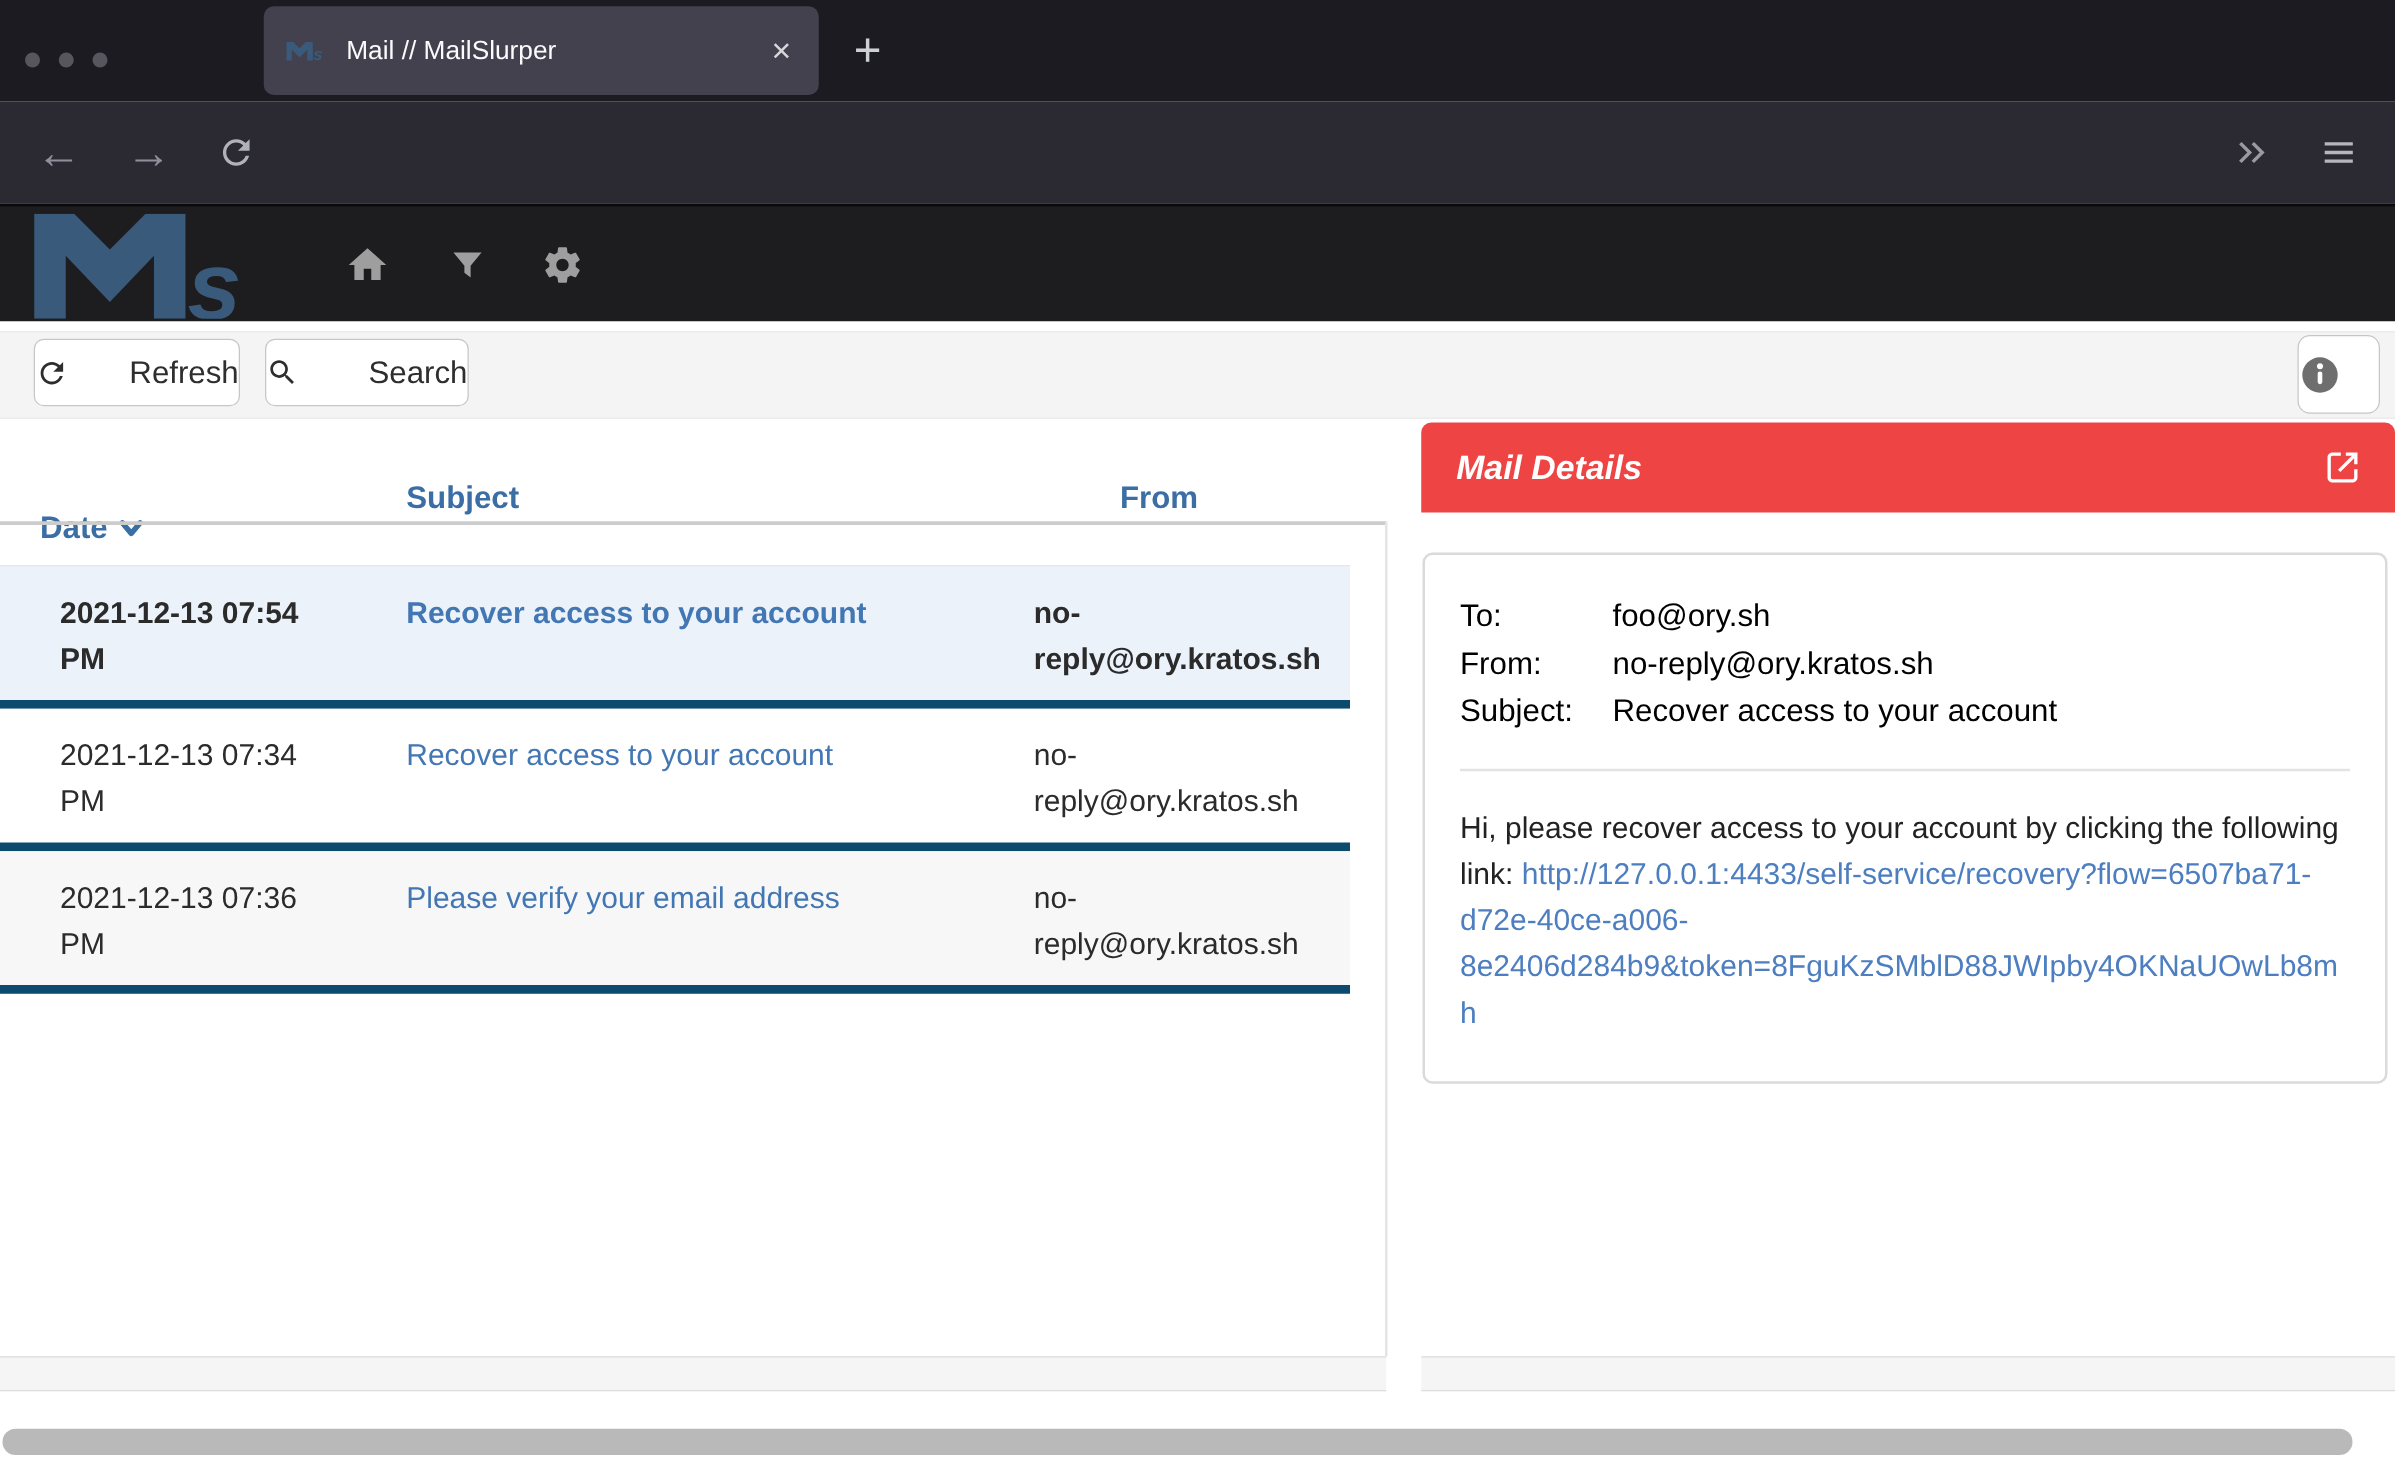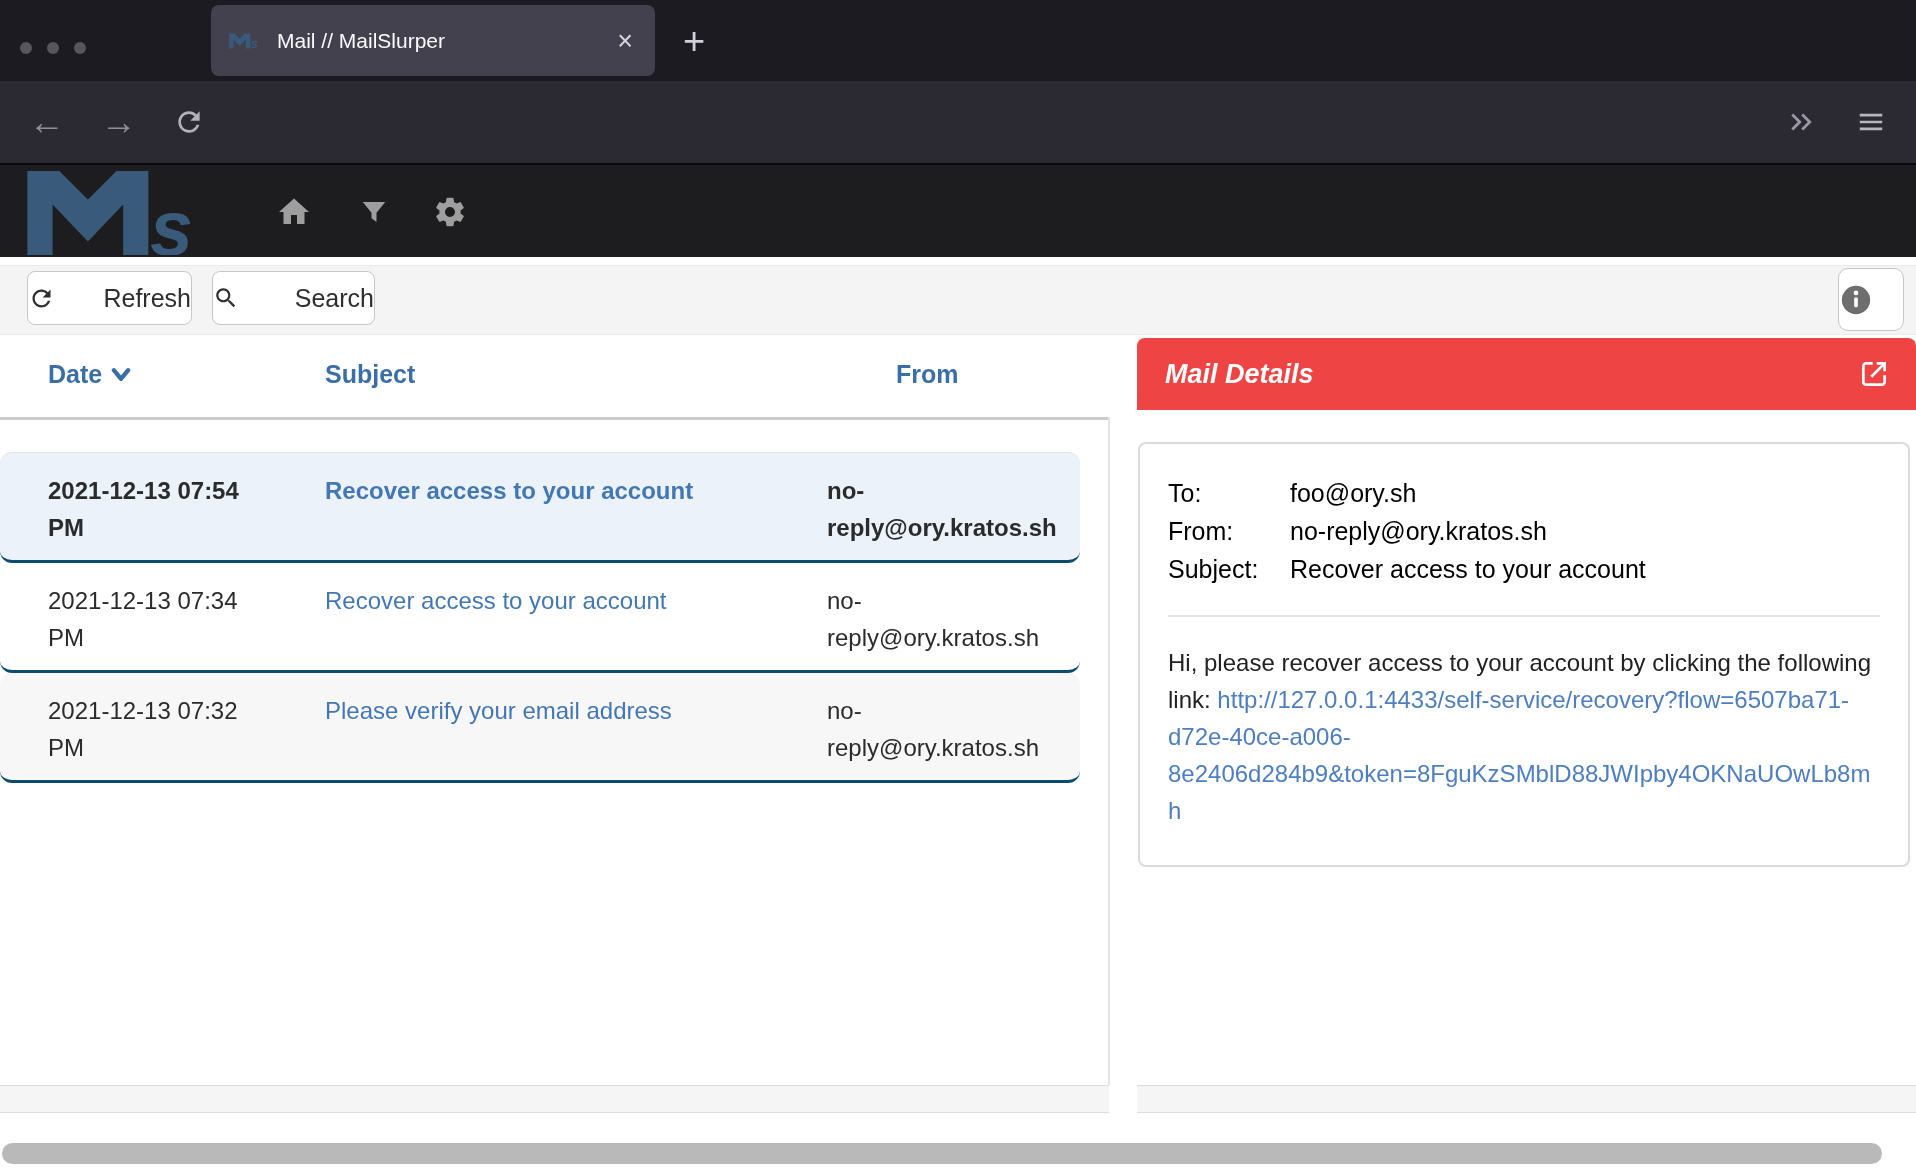--- a/index.html
+++ b/index.html
@@ -37,27 +37,27 @@
   
   .action-strip{position:absolute;left:0;top:265px;width:1916px;height:70px;background:#f4f4f4;
                 border-top:1px solid #e9e9e9;border-bottom:1px solid #e9e9e9;box-sizing:border-box;}
   .btn{position:absolute;background:#ffffff;border:1px solid #c6c6c6;border-radius:8px;
        display:flex;align-items:center;justify-content:space-between;gap:12px;
        font-size:25px;color:#2e2e2e;box-sizing:border-box;}
 
   
   .thead{position:absolute;left:0;top:360px;width:1080px;display:grid;grid-template-columns:285px 510px 285px;}
   .th{font-size:25px;font-weight:700;color:#3a6ea5;display:flex;align-items:center;gap:9px;box-sizing:border-box;}
-  .th.c-date{padding-left:48px;}
+  .th.c-date{padding-left:32px;margin-top:48px;}
   .th.c-subject{padding-left:40px;}
   .th.c-from{padding-left:101px;}
   .head-rule{position:absolute;left:0;top:417px;width:1109px;height:3px;background:#cccccc;}
   .rows{position:absolute;left:0;top:452px;width:1080px;}
   .row{display:grid;grid-template-columns:285px 510px 285px;min-height:104px;background:#ffffff;
-       border-bottom:3px solid #0c4a6e;box-sizing:border-box;cursor:pointer;border-radius:12px;}
+       border-bottom:7px solid #0c4a6e;box-sizing:border-box;cursor:pointer;}
   .row:first-child{border-top:1px solid #e6e6e6;}
   .row.selected{background:#ebf2fa;font-weight:700;}
   .row:nth-child(3){background:#f7f7f7;}
   .cell{font-size:24px;line-height:37px;color:#2b2b2b;padding-top:19px;padding-bottom:14px;box-sizing:border-box;}
   .col-date{padding-left:48px;padding-right:10px;}
   .col-subject{padding-left:40px;padding-right:14px;color:#4377b4;}
   .col-from{padding-left:32px;padding-right:17px;overflow-wrap:break-word;}
   .v-divider{position:absolute;left:1108px;top:417px;width:2px;height:668px;background:#e4e4e4;}
 
   
@@ -201,21 +201,21 @@
       <div class="cell col-date">2021-12-13 07:54 PM</div>
       <div class="cell col-subject">Recover access to your account</div>
       <div class="cell col-from">no-reply@ory.kratos.sh</div>
     </div>
       <div class="row">
       <div class="cell col-date">2021-12-13 07:34 PM</div>
       <div class="cell col-subject">Recover access to your account</div>
       <div class="cell col-from">no-reply@ory.kratos.sh</div>
     </div>
       <div class="row">
-      <div class="cell col-date">2021-12-13 07:32 PM</div>
+      <div class="cell col-date">2021-12-13 07:36 PM</div>
       <div class="cell col-subject">Please verify your email address</div>
       <div class="cell col-from">no-reply@ory.kratos.sh</div>
     </div>
     </div>
 
   <div class="v-divider"></div>
 
   <div class="details-head">
     <span class="details-title">Mail Details</span>
     <div class="ext-link">

